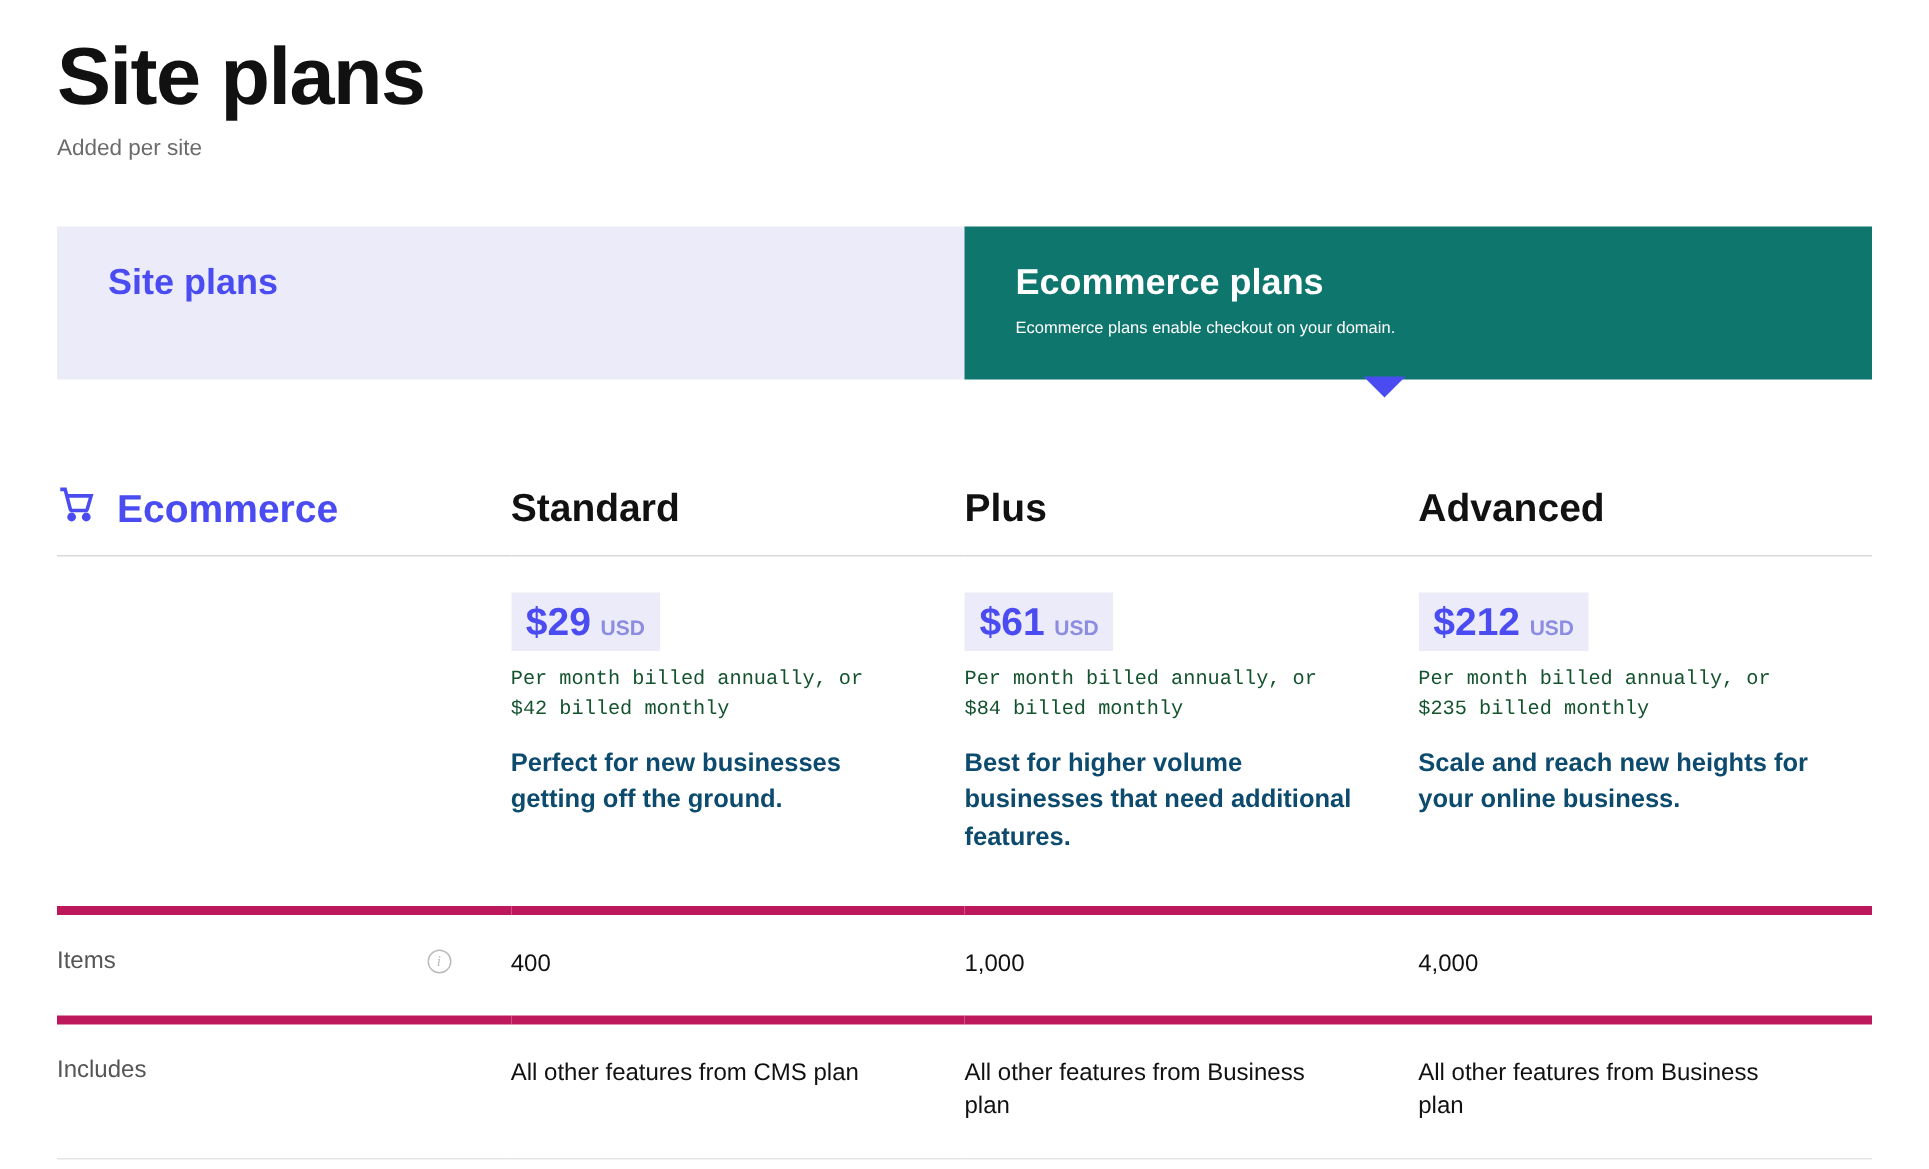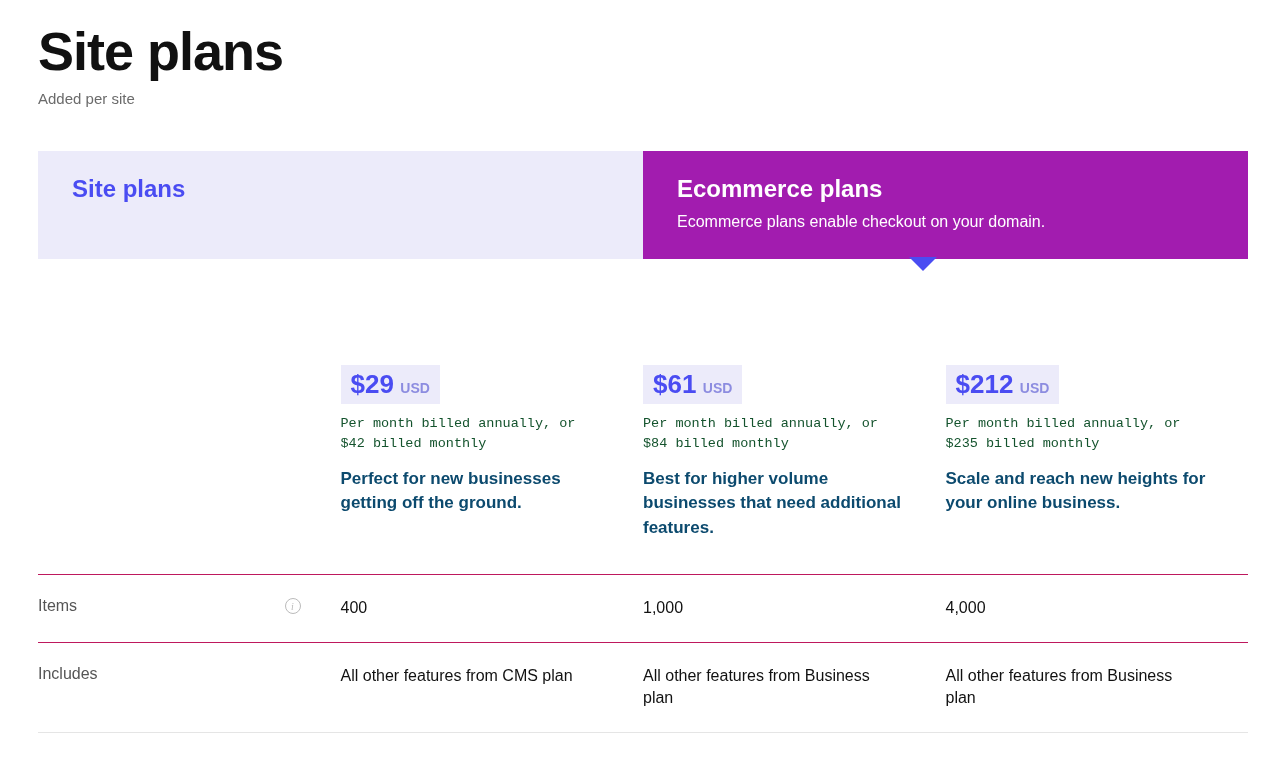--- a/index.html
+++ b/index.html
@@ -38,31 +38,31 @@
     color: #4a4cf2;
     font-size: 24px;
     font-weight: 600;
     margin-bottom: 10px;
   }
   .tab-inactive .tab-desc {
     color: #4a4cf2;
     font-size: 16px;
   }
   .tab-active {
-    background: #a21caf;
+    background: #0f766e;
   }
   .tab-active .tab-title {
     color: #fff;
     font-size: 24px;
     font-weight: 700;
     margin-bottom: 10px;
   }
   .tab-active .tab-desc {
     color: #fff;
-    font-size: 16px;
+    font-size: 11px;
   }
   .tab-active::after {
     content: "";
     position: absolute;
     left: 44%;
     bottom: -12px;
     width: 0; height: 0;
     border-left: 14px solid transparent;
     border-right: 14px solid transparent;
     border-top: 14px solid #4a4cf2;
@@ -94,21 +94,21 @@
     font-weight: 600;
   }
   .ecom-label svg { width: 26px; height: 26px; }
   .plan-name {
     font-size: 26px;
     font-weight: 600;
     color: #111;
   }
 
   .price-row td {
-    padding-top: 36px;
+    padding-top: 24px;
     padding-bottom: 34px;
   }
   .price-badge {
     display: inline-block;
     background: #ecebfa;
     padding: 4px 10px;
     margin-bottom: 10px;
   }
   .price-amount {
     color: #4a4cf2;
@@ -133,21 +133,21 @@
     font-size: 17px;
     color: #0c4a6e;
     font-weight: 600;
     line-height: 1.45;
     max-width: 280px;
   }
 
   .feature-row td {
     padding-top: 22px;
     padding-bottom: 22px;
-    border-top: 1px solid #be185d;
+    border-top: 6px solid #be185d;
     font-size: 16px;
   }
   .feature-row:last-child td {
     border-bottom: 1px solid #e5e5e5;
   }
   .feature-label {
     color: #555;
     display: flex;
     align-items: center;
     justify-content: space-between;
@@ -182,20 +182,43 @@
     <div class="tab-title">Site plans</div>
   </div>
   <div class="tab tab-active">
     <div class="tab-title">Ecommerce plans</div>
     <div class="tab-desc">Ecommerce plans enable checkout on your domain.</div>
   </div>
 </div>
 
 <table class="pricing-table">
   <tbody>
+      <tr class="header-row">
+    <td class="col-label">
+      <div class="ecom-label">
+        <span>
+          <svg viewBox="0 0 24 24" fill="none" stroke="#4a4cf2" stroke-width="2.2">
+            <circle cx="9" cy="20" r="1.6" fill="#4a4cf2"></circle>
+            <circle cx="18" cy="20" r="1.6" fill="#4a4cf2"></circle>
+            <path d="M2 3h3l3.2 12.2a1 1 0 0 0 1 .8h8.4a1 1 0 0 0 1-.76L21 7H6"></path>
+          </svg>
+        </span>
+        <span>Ecommerce</span>
+      </div>
+    </td>
+    <td class="col-plan">
+          <div class="plan-name">Standard</div>
+        </td>
+    <td class="col-plan">
+          <div class="plan-name">Plus</div>
+        </td>
+    <td class="col-plan">
+          <div class="plan-name">Advanced</div>
+        </td>
+  </tr>
 
   <tr class="price-row">
     <td class="col-label"></td>
     <td class="col-plan">
       <div class="price-badge">
         <span class="price-amount">$29</span>
         <span class="price-currency">USD</span>
       </div>
       <div class="price-note">Per month billed annually, or $42 billed monthly</div>
       <div class="plan-desc">Perfect for new businesses getting off the ground.</div>

